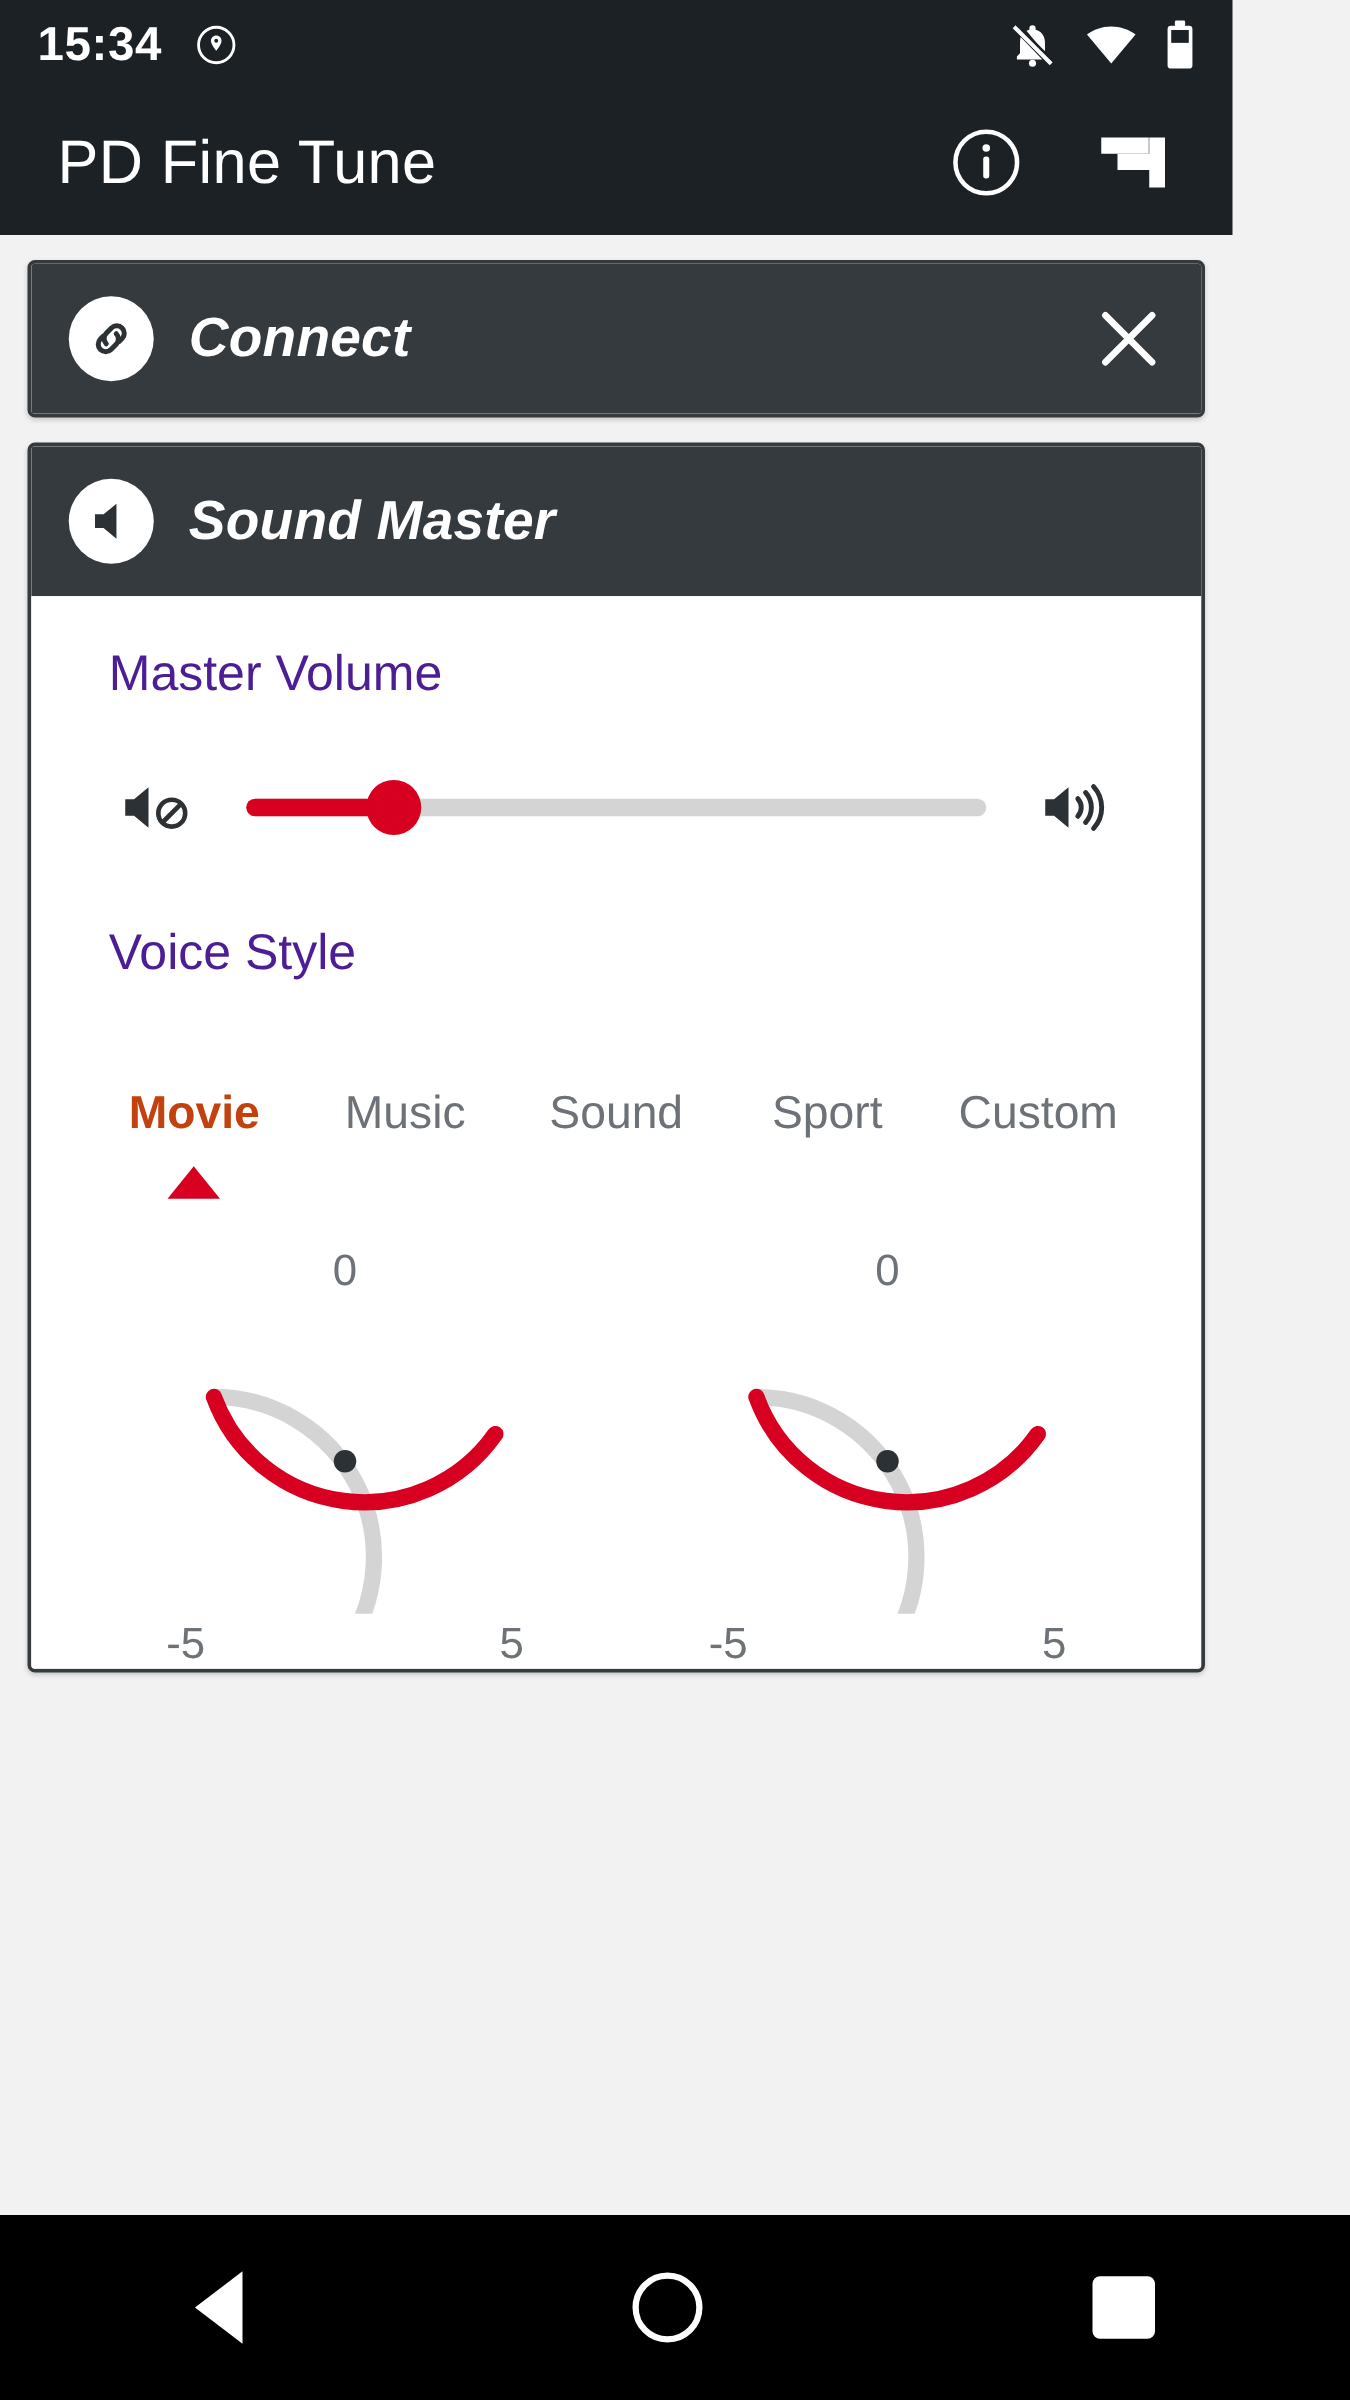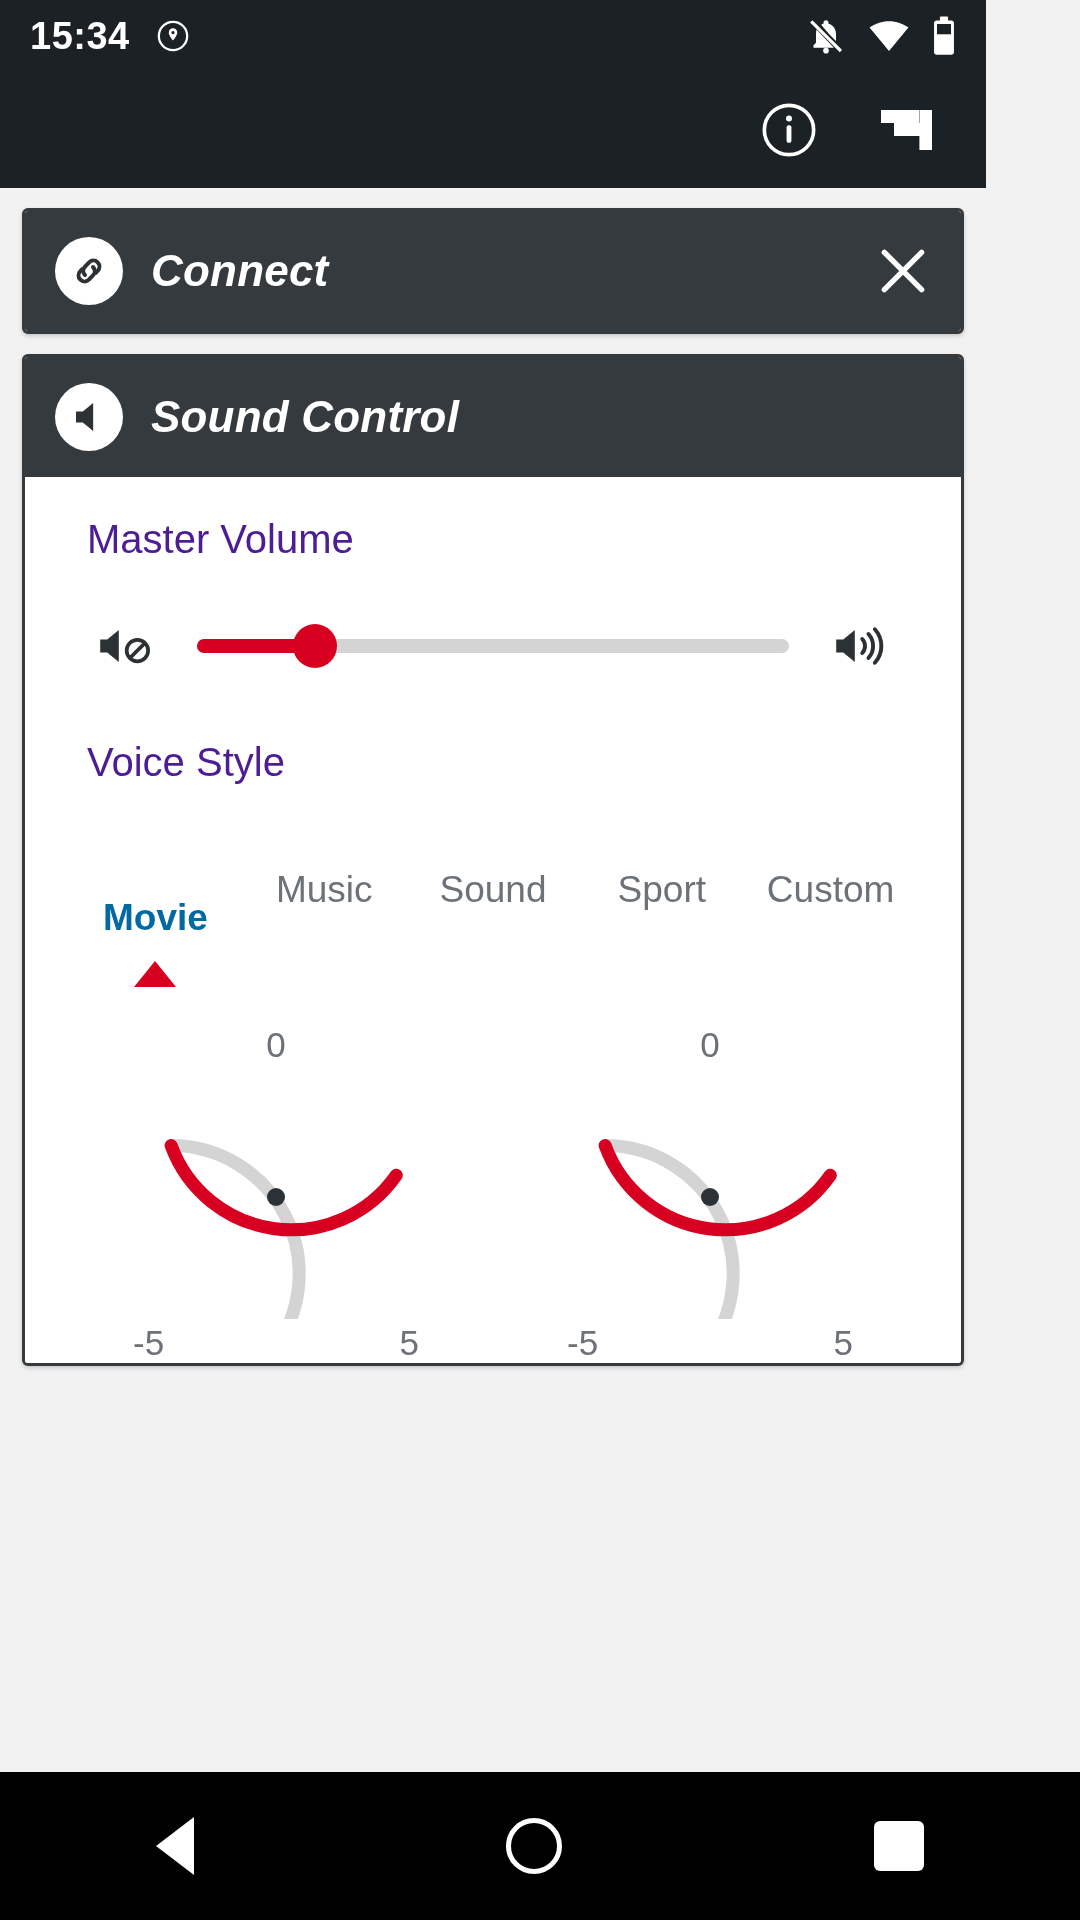--- a/index.html
+++ b/index.html
@@ -85,21 +85,21 @@
   .slider-thumb {
     position:absolute; top:50%; width:44px; height:44px; border-radius:50%;
     background:#d80020; transform:translate(-50%,-50%);
   }
 
   .style-label { margin-top:66px; }
 
   
   .tabs { display:flex; padding:0 46px; margin-top:84px; }
   .tab { flex:1 1 0; text-align:center; font-size:37px; color:#6d7278; }
-  .tab.active { color:#0369a1; font-weight:700;margin-top:28px; }
+  .tab.active { color:#c2410c; font-weight:700; }
   .tab-indicator-row { display:flex; padding:0 46px; margin-top:22px; }
   .tab-ind-cell { flex:1 1 0; display:flex; justify-content:center; }
   .tri {
     width:0; height:0;
     border-left:21px solid transparent;
     border-right:21px solid transparent;
     border-bottom:26px solid #d80020;
   }
   .tri.hidden { visibility:hidden; }
 
@@ -152,20 +152,21 @@
       </svg>
       <svg class="svgicon" width="24" height="42" viewBox="0 0 14 24">
         <rect x="4.6" y="0.6" width="4.8" height="2.6" rx="0.6" fill="#fff"></rect>
         <rect x="1.2" y="3" width="11.6" height="20" rx="1.6" fill="#fff"></rect>
         <rect x="2.9" y="5" width="8.2" height="6" fill="#1b2124"></rect>
       </svg>
     </span>
   </div>
 
   <div class="appbar">
+    <span class="app-title">PD Fine Tune</span>
     <span class="appbar-actions">
       <svg class="svgicon" width="58" height="58" viewBox="0 0 24 24">
         <circle cx="12" cy="12" r="10.2" fill="none" stroke="#fff" stroke-width="1.5"></circle>
         <circle cx="12" cy="7.2" r="1.25" fill="#fff"></circle>
         <rect x="11" y="10" width="2" height="7.3" rx="0.9" fill="#fff"></rect>
       </svg>
       <svg class="svgicon" width="62" height="52" viewBox="0 0 30 26">
         <rect x="1" y="3" width="19" height="6.5" fill="#fff"></rect>
         <rect x="7.5" y="9.5" width="19" height="6.5" fill="#fff"></rect>
         <rect x="20.2" y="3" width="6.3" height="20" fill="#fff"></rect>
@@ -191,21 +192,21 @@
     </div>
   </div>
 
   <div class="card">
     <div class="card-header">
       <span class="badge">
         <svg width="40" height="40" viewBox="0 0 24 24">
           <path d="M14.5 3.6v16.8l-6.2-5.1H4.2V8.7h4.1z" fill="#2b3134"></path>
         </svg>
       </span>
-      <span class="card-title">Sound Control</span>
+      <span class="card-title">Sound Master</span>
     </div>
 
     <div class="card-body sc-body">
 
       <div class="section-label">Master Volume</div>
 
       <div class="volume-row">
         <span class="vol-icon">
           <svg width="62" height="50" viewBox="0 0 30 24">
             <path d="M12 4.2v15.6l-5.6-4.6H3V8.8h3.4z" fill="#2b3134"></path>

